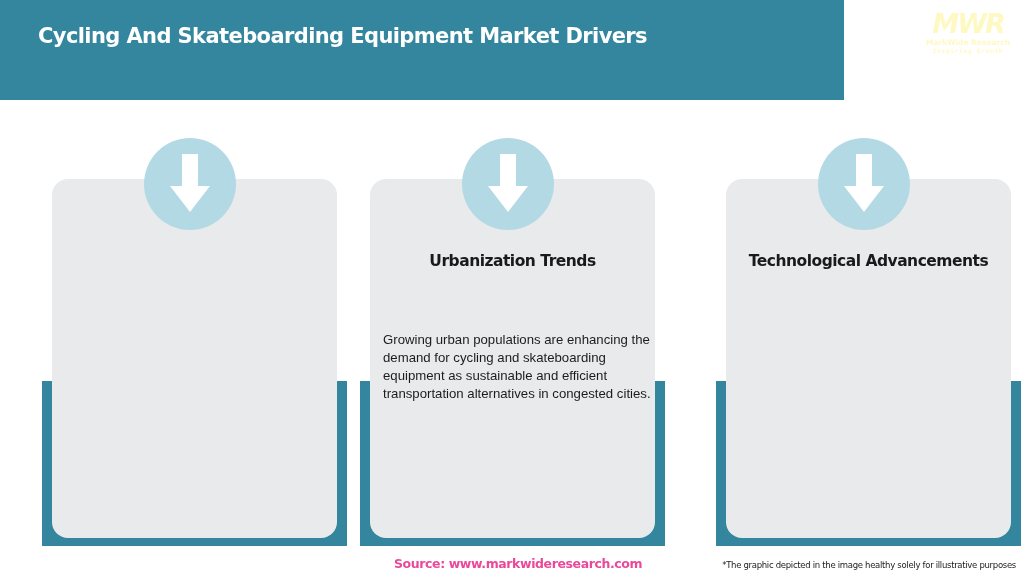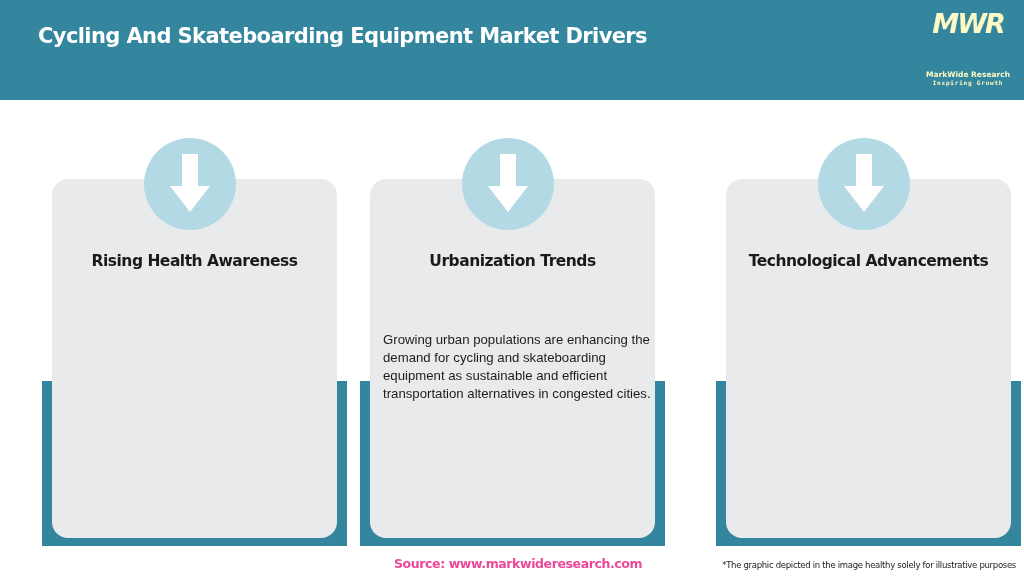--- a/index.html
+++ b/index.html
@@ -2,40 +2,40 @@
 <html><head>
   <meta charset="utf-8">
   <style>
     html, body { margin: 0; padding: 0; }
     body {
       width: 1024px; height: 576px; position: relative; overflow: hidden;
       background: #ffffff;
       font-family: "Liberation Sans", sans-serif;
     }
     .banner {
-      position: absolute; left: 0; top: 0; width: 1024px; height: 100px;
+      position: absolute; left: 0; top: 0; width: 844px; height: 100px;
       background: #33869e;
     }
     .banner-title {
       position: absolute; left: 38px; top: 24px;
       color: #ffffff; font-family: "DejaVu Sans", sans-serif;
       font-weight: bold; font-size: 21px; letter-spacing: -0.6px;
       white-space: nowrap;
     }
     .logo {
       position: absolute; left: 922px; top: 10px; width: 92px; height: 50px;
       text-align: center; color: #fef9c3;
     }
     .logo-mark {
       font-family: "DejaVu Sans", sans-serif; font-weight: bold; font-style: italic;
       font-size: 27px; line-height: 28px; letter-spacing: -2px;
     }
     .logo-name {
       font-family: "DejaVu Sans", sans-serif; font-weight: bold;
-      font-size: 7.5px; line-height: 9px; white-space: nowrap; margin-top: 32px;
+      font-size: 7.5px; line-height: 9px; white-space: nowrap;
     }
     .logo-tag {
       font-family: "DejaVu Sans Mono", monospace; font-weight: bold;
       font-size: 6px; line-height: 7px; letter-spacing: 0.8px; white-space: nowrap;
     }
     .card-wrap { position: absolute; top: 0; width: 306px; height: 576px; }
     .card-back {
       position: absolute; left: 0; top: 381px; width: 305px; height: 165px;
       background: #33869e;
     }
@@ -83,21 +83,20 @@
 </div>
 
 <div class="card-wrap" style="left:42px;">
   <div class="card-back"></div>
   <div class="card"></div>
   <div class="circle">
     <svg class="arrow" viewBox="0 0 92 92">
       <polygon points="38,16 54,16 54,48 66,48 46,74 26,48 38,48" fill="#ffffff"></polygon>
     </svg>
   </div>
-  <div class="card-title">Rising Health Awareness</div>
 </div>
 
 <div class="card-wrap" style="left:360px;">
   <div class="card-back"></div>
   <div class="card"></div>
   <div class="circle">
     <svg class="arrow" viewBox="0 0 92 92">
       <polygon points="38,16 54,16 54,48 66,48 46,74 26,48 38,48" fill="#ffffff"></polygon>
     </svg>
   </div>

